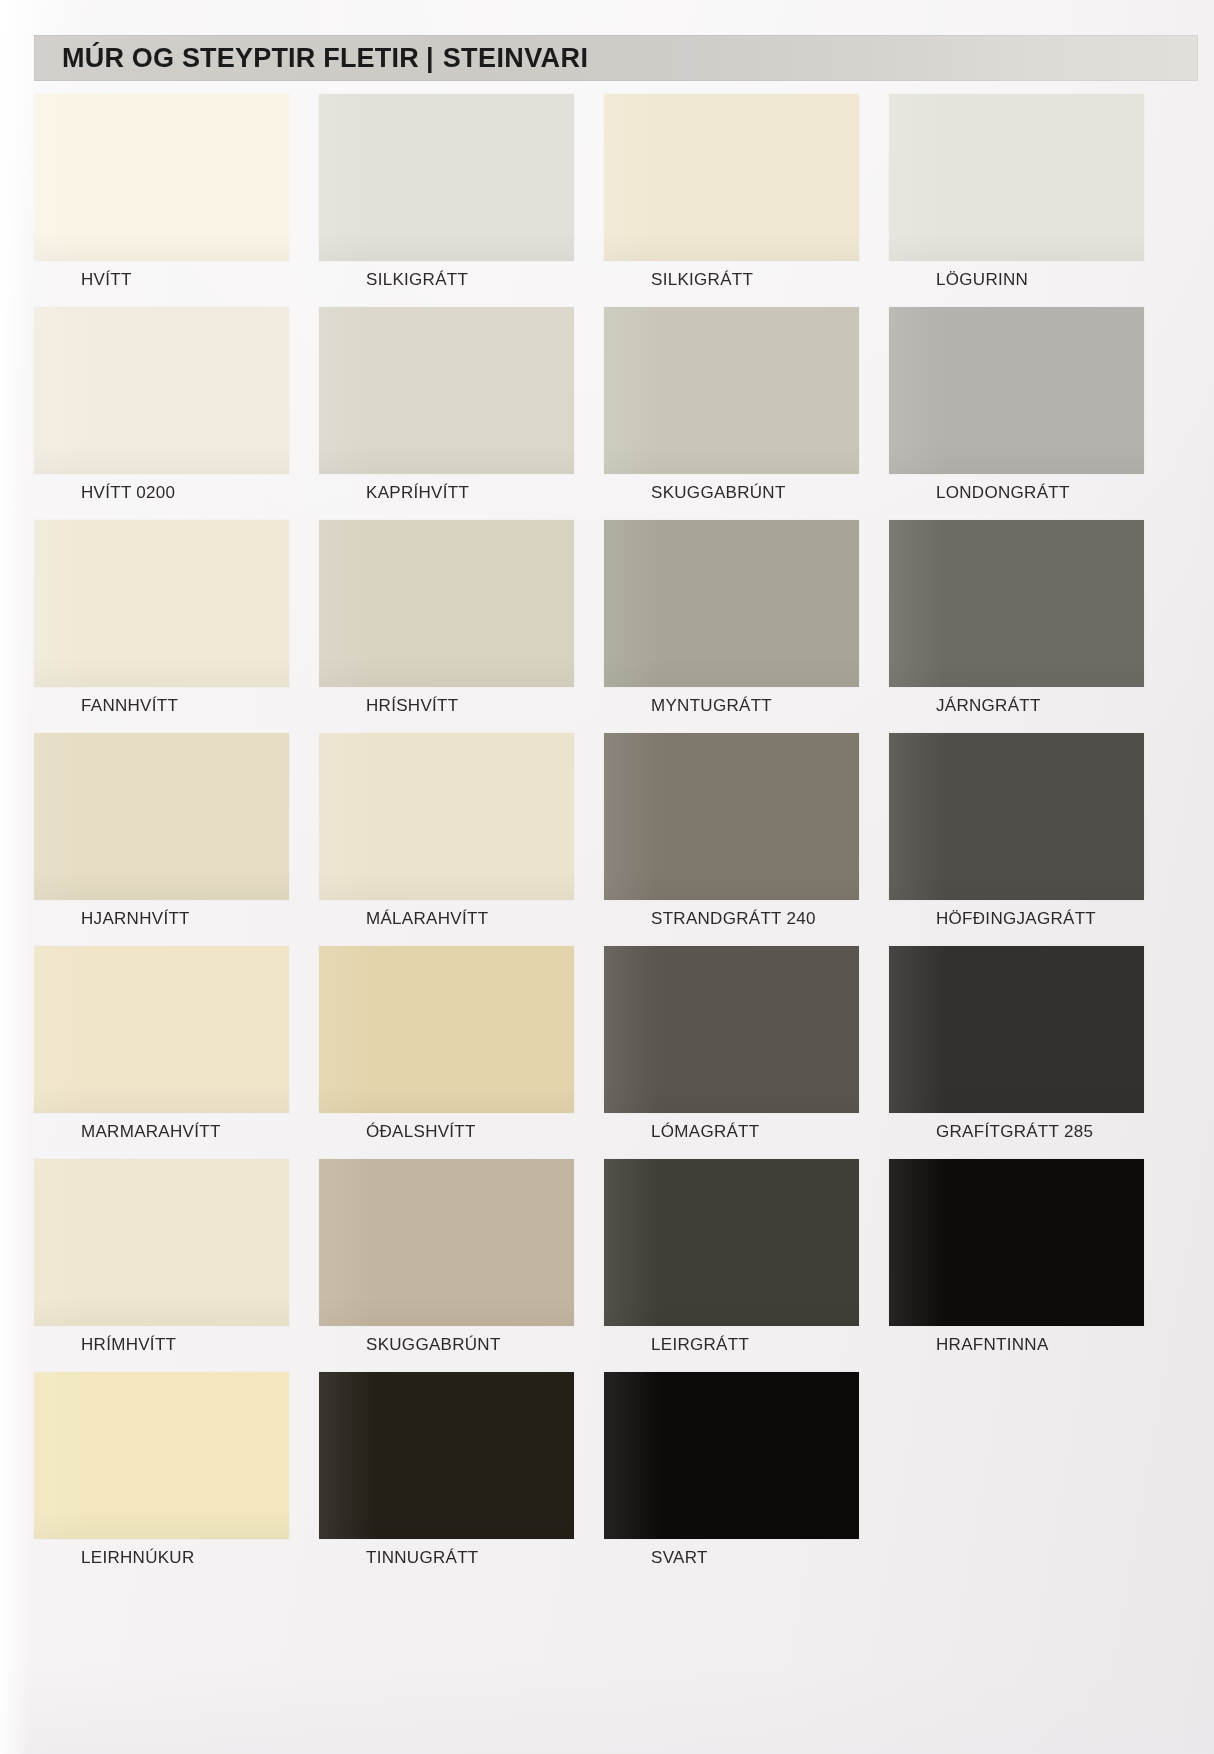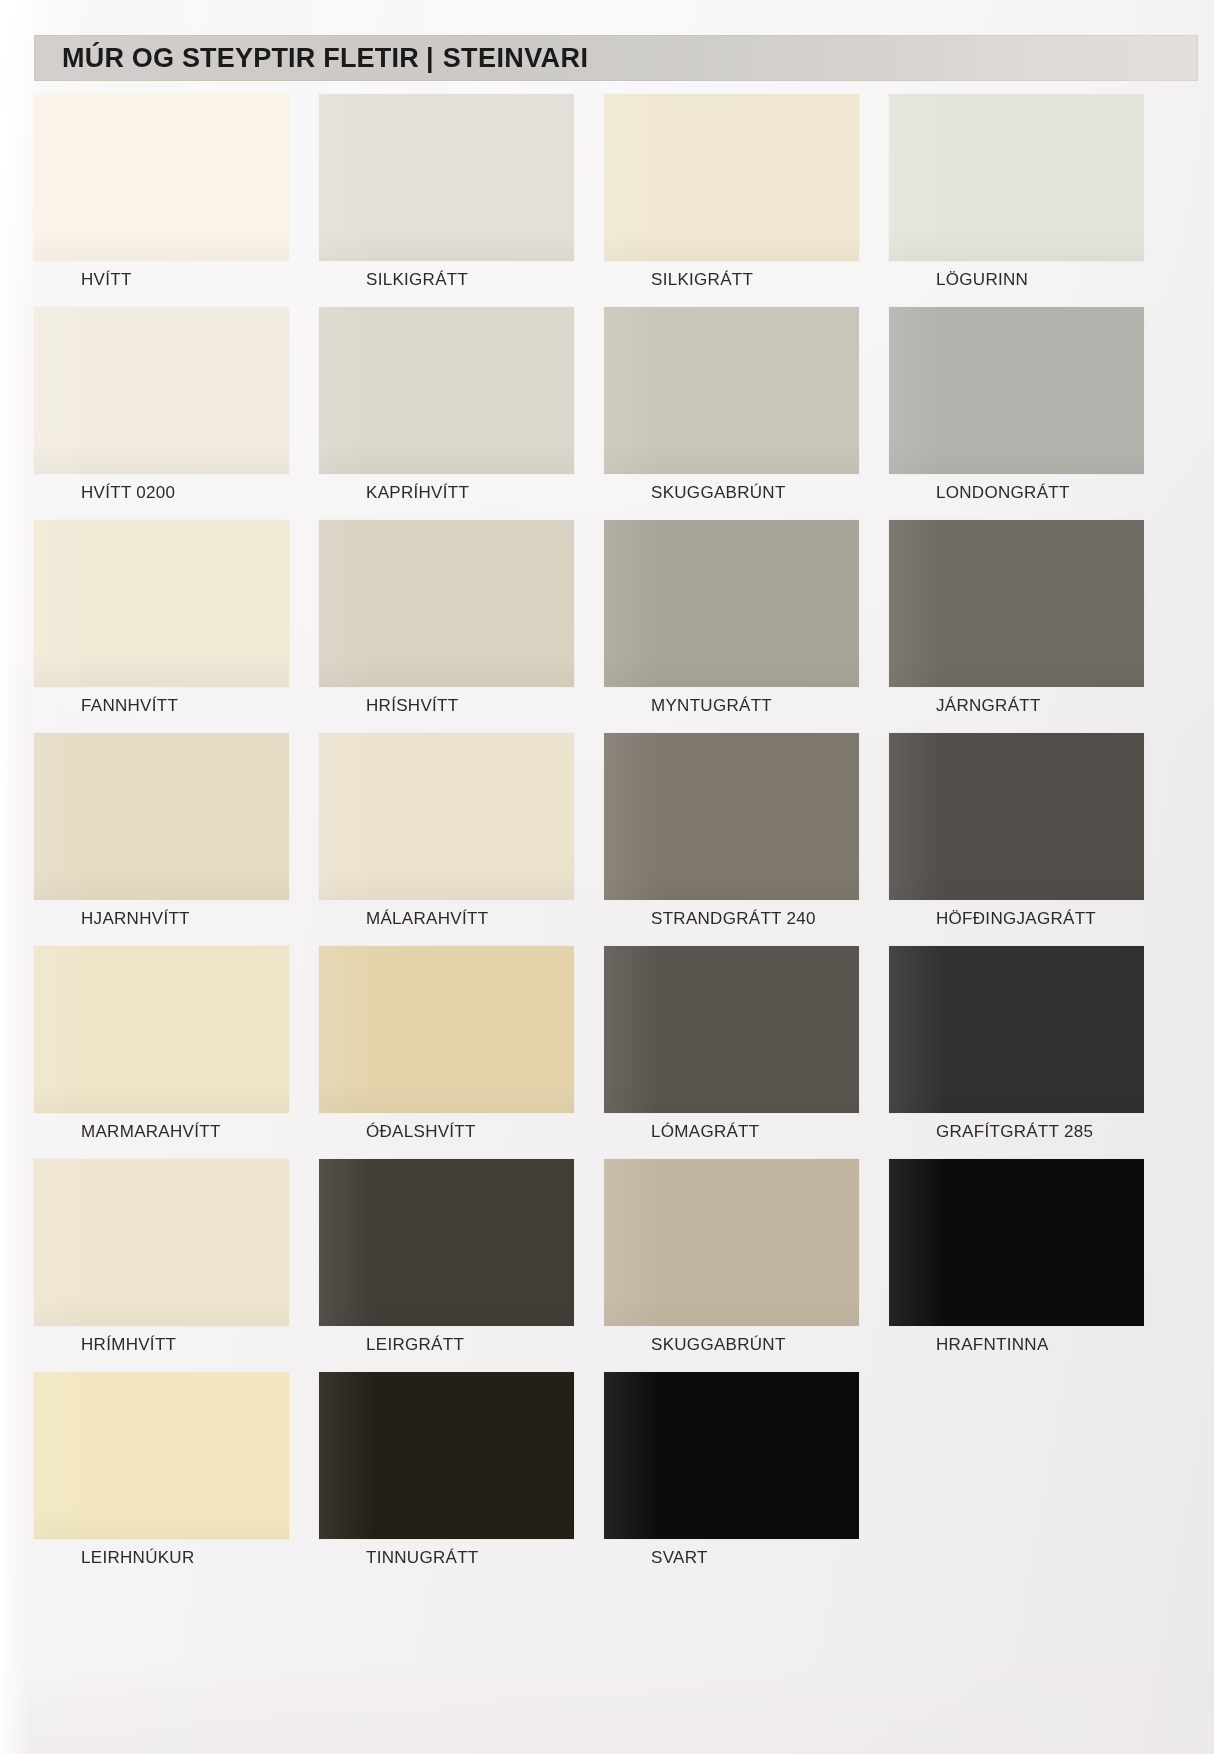--- a/index.html
+++ b/index.html
@@ -216,28 +216,28 @@
       </div>
       <div class="swatch-cell">
         <div class="swatch-chip" style="background: rgb(51, 49, 47);"></div>
         <div class="swatch-label">GRAFÍTGRÁTT 285</div>
       </div>
       <div class="swatch-cell">
         <div class="swatch-chip" style="background: rgb(239, 230, 207);"></div>
         <div class="swatch-label">HRÍMHVÍTT</div>
       </div>
       <div class="swatch-cell">
+        <div class="swatch-chip" style="background: rgb(195, 182, 160);"></div>
+        <div class="swatch-label">SKUGGABRÚNT</div>
+      </div>
+      <div class="swatch-cell">
         <div class="swatch-chip" style="background: rgb(65, 61, 55);"></div>
         <div class="swatch-label">LEIRGRÁTT</div>
       </div>
       <div class="swatch-cell">
-        <div class="swatch-chip" style="background: rgb(195, 182, 160);"></div>
-        <div class="swatch-label">SKUGGABRÚNT</div>
-      </div>
-      <div class="swatch-cell">
         <div class="swatch-chip" style="background: rgb(13, 12, 11);"></div>
         <div class="swatch-label">HRAFNTINNA</div>
       </div>
       <div class="swatch-cell">
         <div class="swatch-chip" style="background: rgb(242, 231, 191);"></div>
         <div class="swatch-label">LEIRHNÚKUR</div>
       </div>
       <div class="swatch-cell">
         <div class="swatch-chip" style="background: rgb(36, 31, 23);"></div>
         <div class="swatch-label">TINNUGRÁTT</div>

